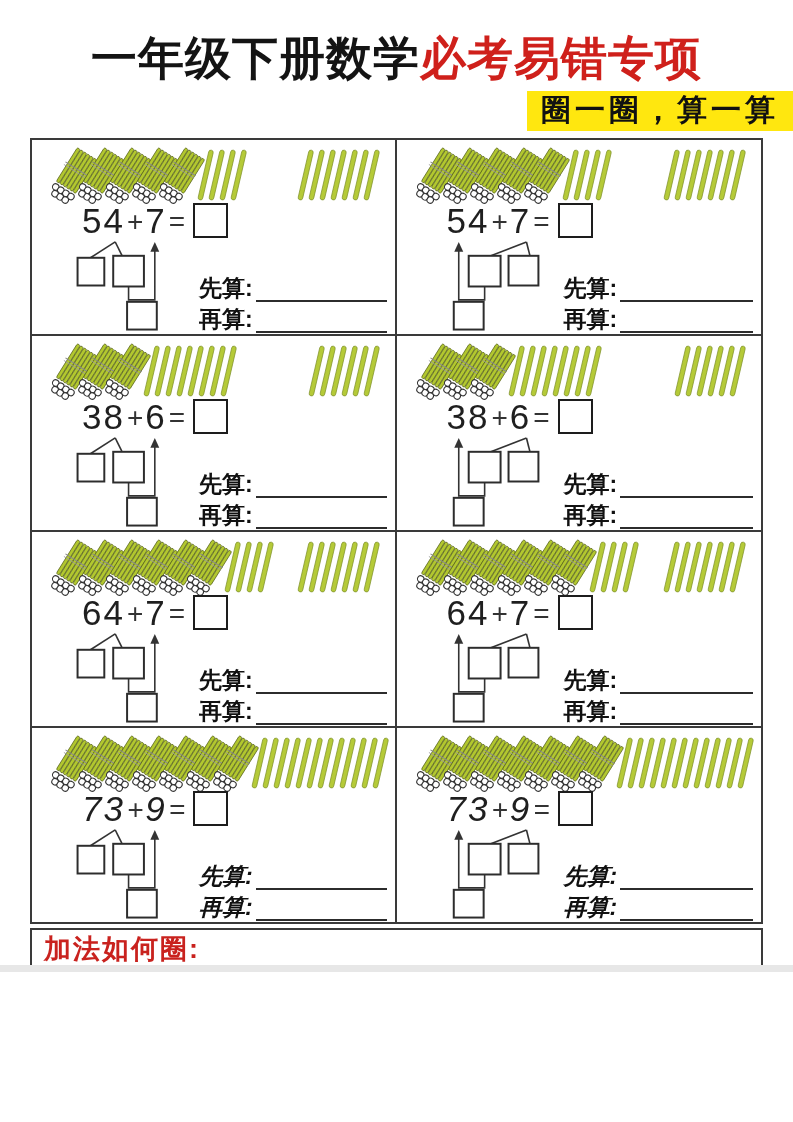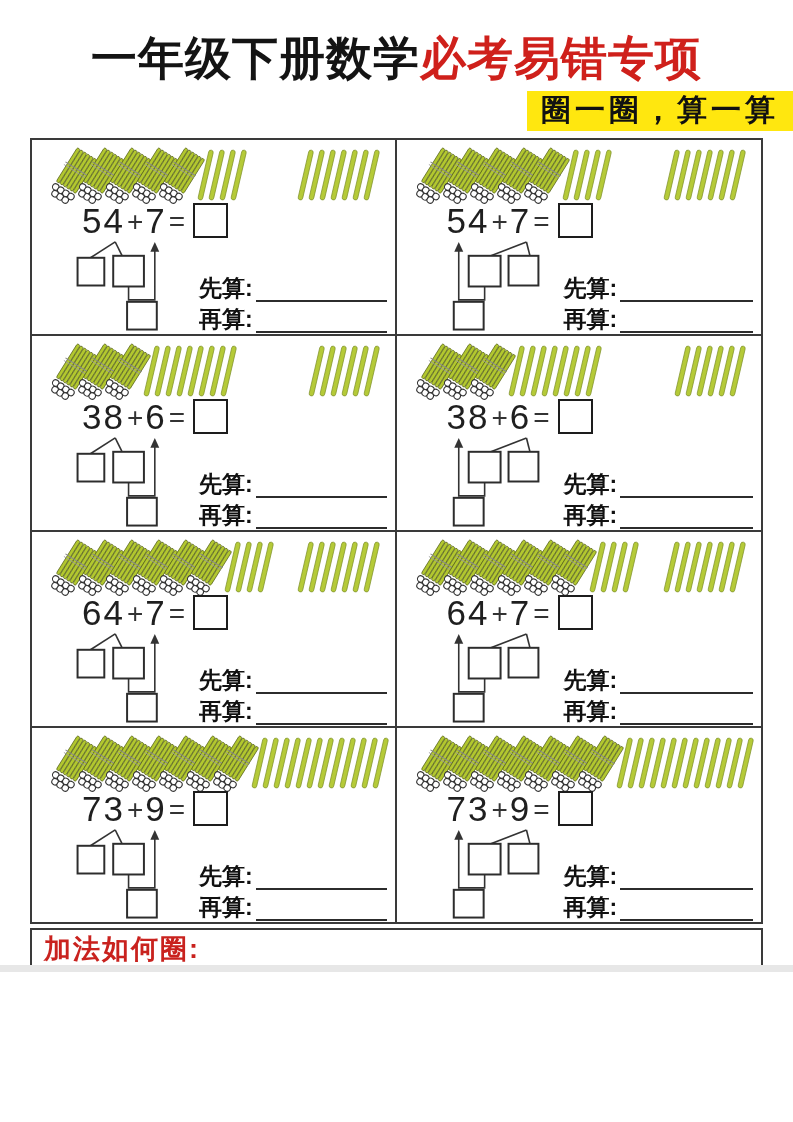--- a/index.html
+++ b/index.html
@@ -8,21 +8,21 @@
   .title{text-align:center;margin:30px 0 0;font-size:46px;font-weight:900;
          line-height:56px;color:#141414;letter-spacing:1px;white-space:nowrap;}
   .t-red{color:#cf201b;}
   .sub-wrap{text-align:right;margin-top:5px;}
   .subtitle{display:inline-block;background:#ffe70f;color:#111;font-size:30px;
             font-weight:900;line-height:38px;padding:0 14px 2px;letter-spacing:4px;}
   .grid{margin:7px 30px 0;height:786px;border:2.5px solid #3a3a3a;
         display:grid;grid-template-columns:1fr 1fr;box-sizing:border-box;}
   .cell{position:relative;border-bottom:2.5px solid #3a3a3a;overflow:hidden;}
   .cell:nth-child(odd){border-right:2.5px solid #3a3a3a;}
-  .cell:nth-child(n+7){border-bottom:none;}
+  .cell:nth-child(n+7){border-bottom:none;font-style:italic;}
   .sticks{position:absolute;top:7px;left:26px;right:8px;display:flex;align-items:flex-start;}
   .bundles,.looseA,.looseB{display:flex;}
   .bundle{margin-right:-1px;}
   .looseA{margin-left:7px;}
   .sticks .spacer{flex:1;}
   .looseB{margin-right:10px;}
   .equation{position:absolute;left:50px;top:60px;display:flex;align-items:flex-start;color:#1f1f1f;}
   .num{font-size:35px;line-height:42px;letter-spacing:2px;}
   .op{font-size:28px;line-height:42px;margin:0 2px;padding-top:1px;color:#333;}
   .answer-box{width:31px;height:31px;border:2.6px solid #1d1d1d;margin-left:6px;margin-top:3px;background:#fff;}

